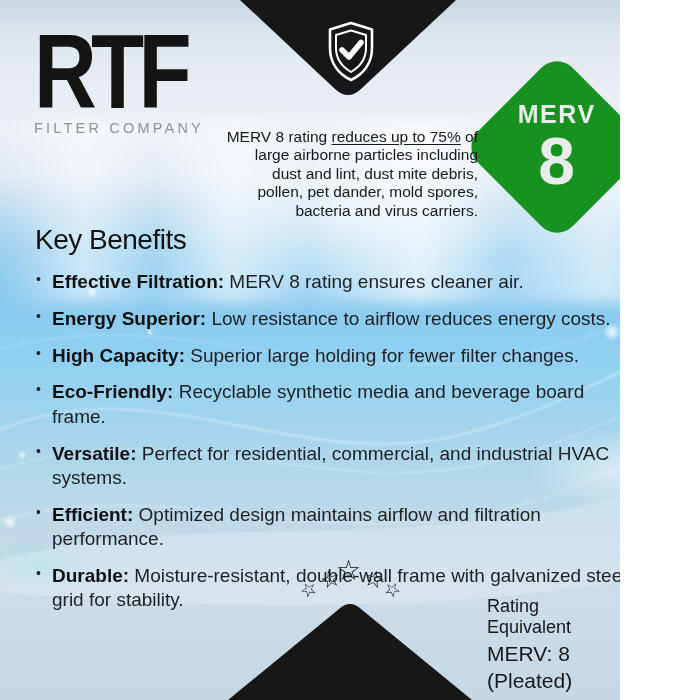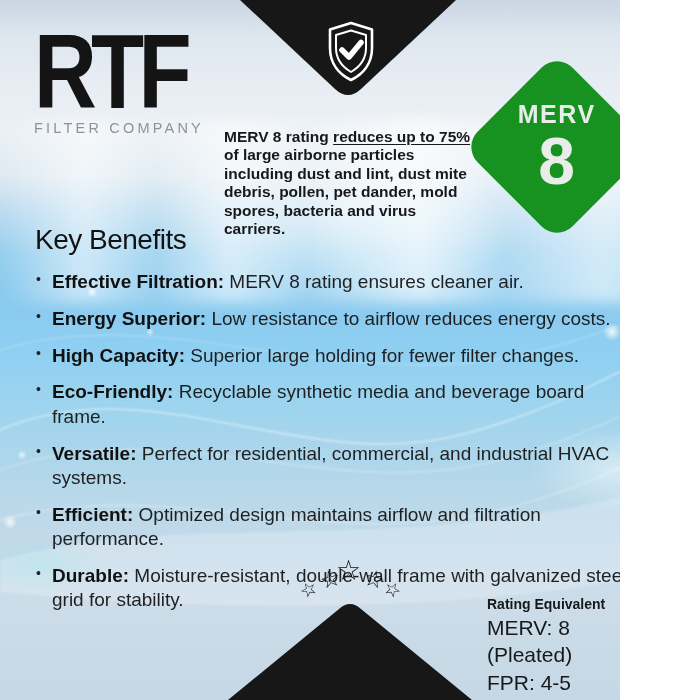--- a/index.html
+++ b/index.html
@@ -48,21 +48,21 @@
     margin-top:-4px;font-size:14.5px;font-weight:400;color:#8d939b;letter-spacing:3.2px;
   }
 
   
   .pennant{position:absolute;left:240px;top:0;z-index:2;}
   .shield{position:absolute;left:324px;top:19px;z-index:3;}
 
   
   .description{
     position:absolute;left:224px;top:112px;width:254px;z-index:3;
-    text-align:left;font-size:15.5px;line-height:1.2;color:#16181b;font-weight:700;
+    text-align:right;font-size:15.5px;line-height:1.2;color:#16181b;font-weight:400;
   }
   .description .u{text-decoration:underline;text-underline-offset:2px;}
 
   
   .diamond{
     position:absolute;left:490px;top:80px;width:134px;height:134px;z-index:2;
     background:#179120;border-radius:22px;transform:rotate(45deg);
     display:flex;align-items:center;justify-content:center;
   }
   .diamond-inner{transform:rotate(-45deg);text-align:center;color:#e9ede9;}
@@ -88,21 +88,21 @@
   .stars{position:absolute;left:0;top:0;z-index:3;}
   .star{position:absolute;color:#101010;font-family:"DejaVu Sans",sans-serif;line-height:1;}
   .star.s1{left:300px;top:580px;font-size:19px;transform:rotate(-28deg);}
   .star.s2{left:320px;top:568px;font-size:23px;transform:rotate(-14deg);}
   .star.s3{left:336px;top:557px;font-size:28px;}
   .star.s4{left:364px;top:568px;font-size:23px;transform:rotate(14deg);}
   .star.s5{left:384px;top:580px;font-size:19px;transform:rotate(28deg);}
   .bottom-triangle{position:absolute;left:228px;top:594px;z-index:2;}
 
   .rating{position:absolute;left:487px;top:596px;z-index:3;color:#16181a;}
-  .rating-title{font-size:14px;font-weight:700;margin:0 0 2px 0;}
+  .rating-title{font-size:18px;font-weight:400;margin:0 0 2px 0;}
   .rating-line{font-size:21px;line-height:1.3;}
 </style>
 </head>
 <body>
 
 <div class="canvas">
 
   <div class="window-glow"></div>
 
   <svg class="waves" width="700" height="700" viewBox="0 0 700 700">

